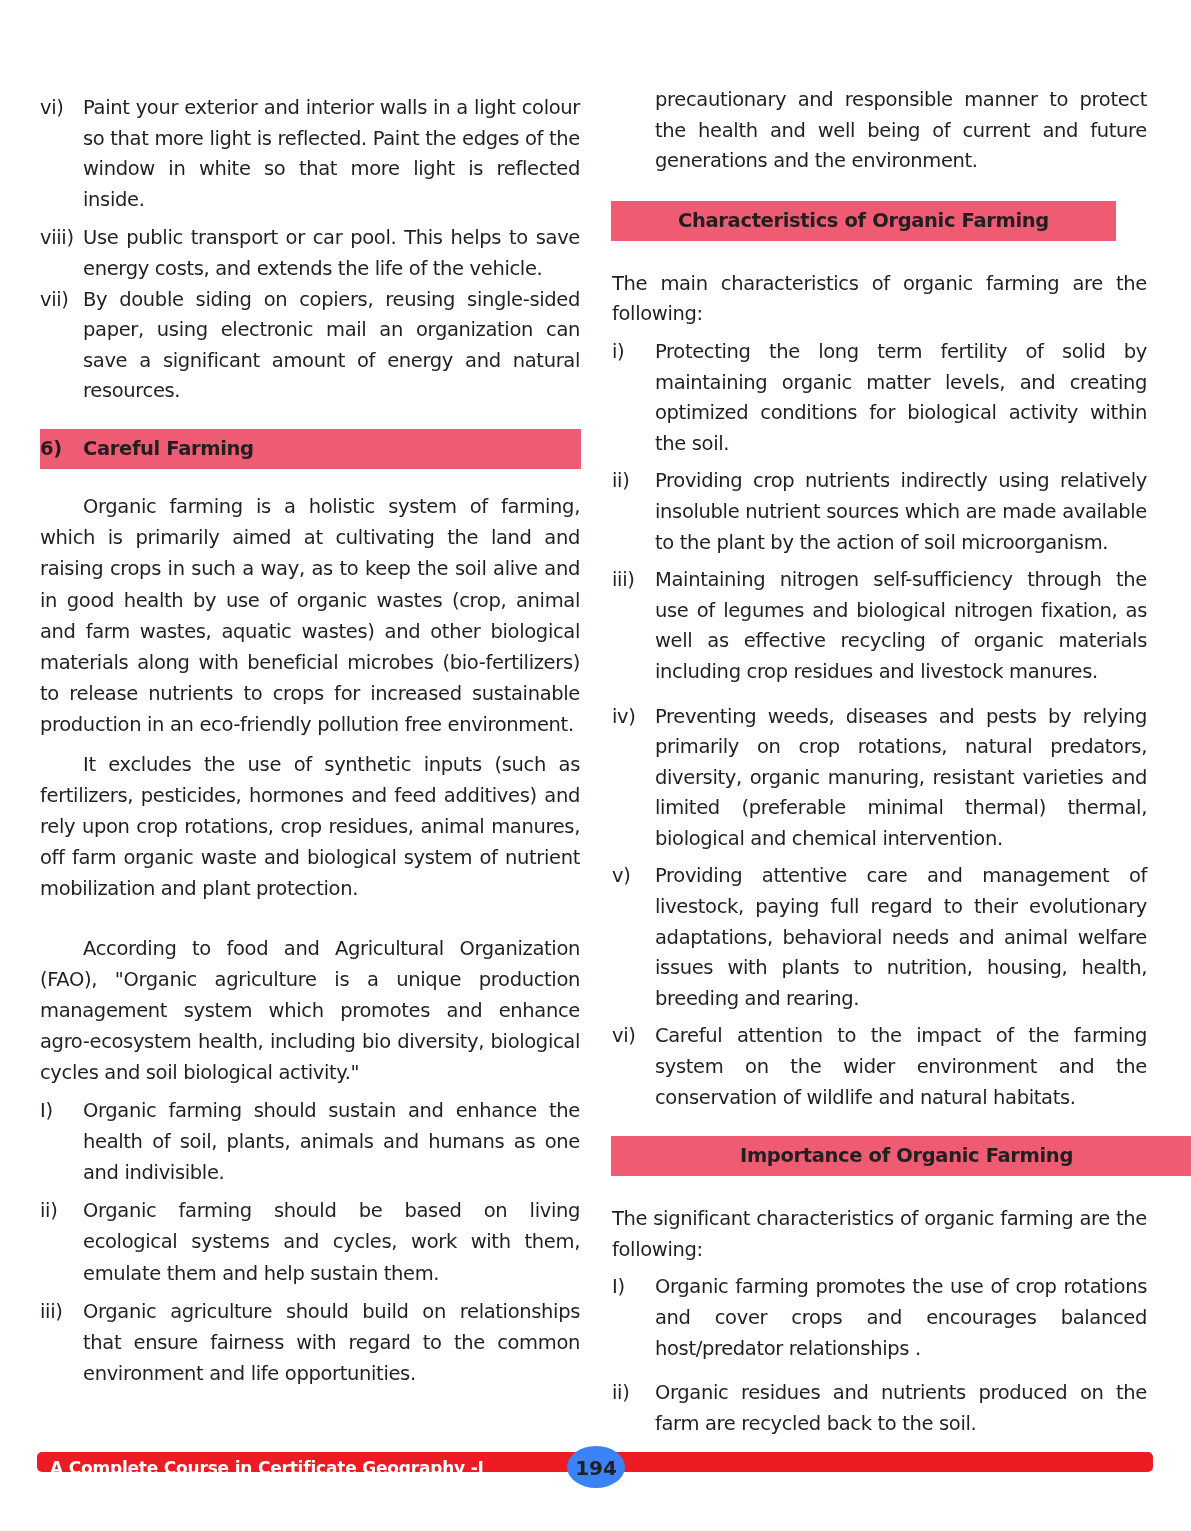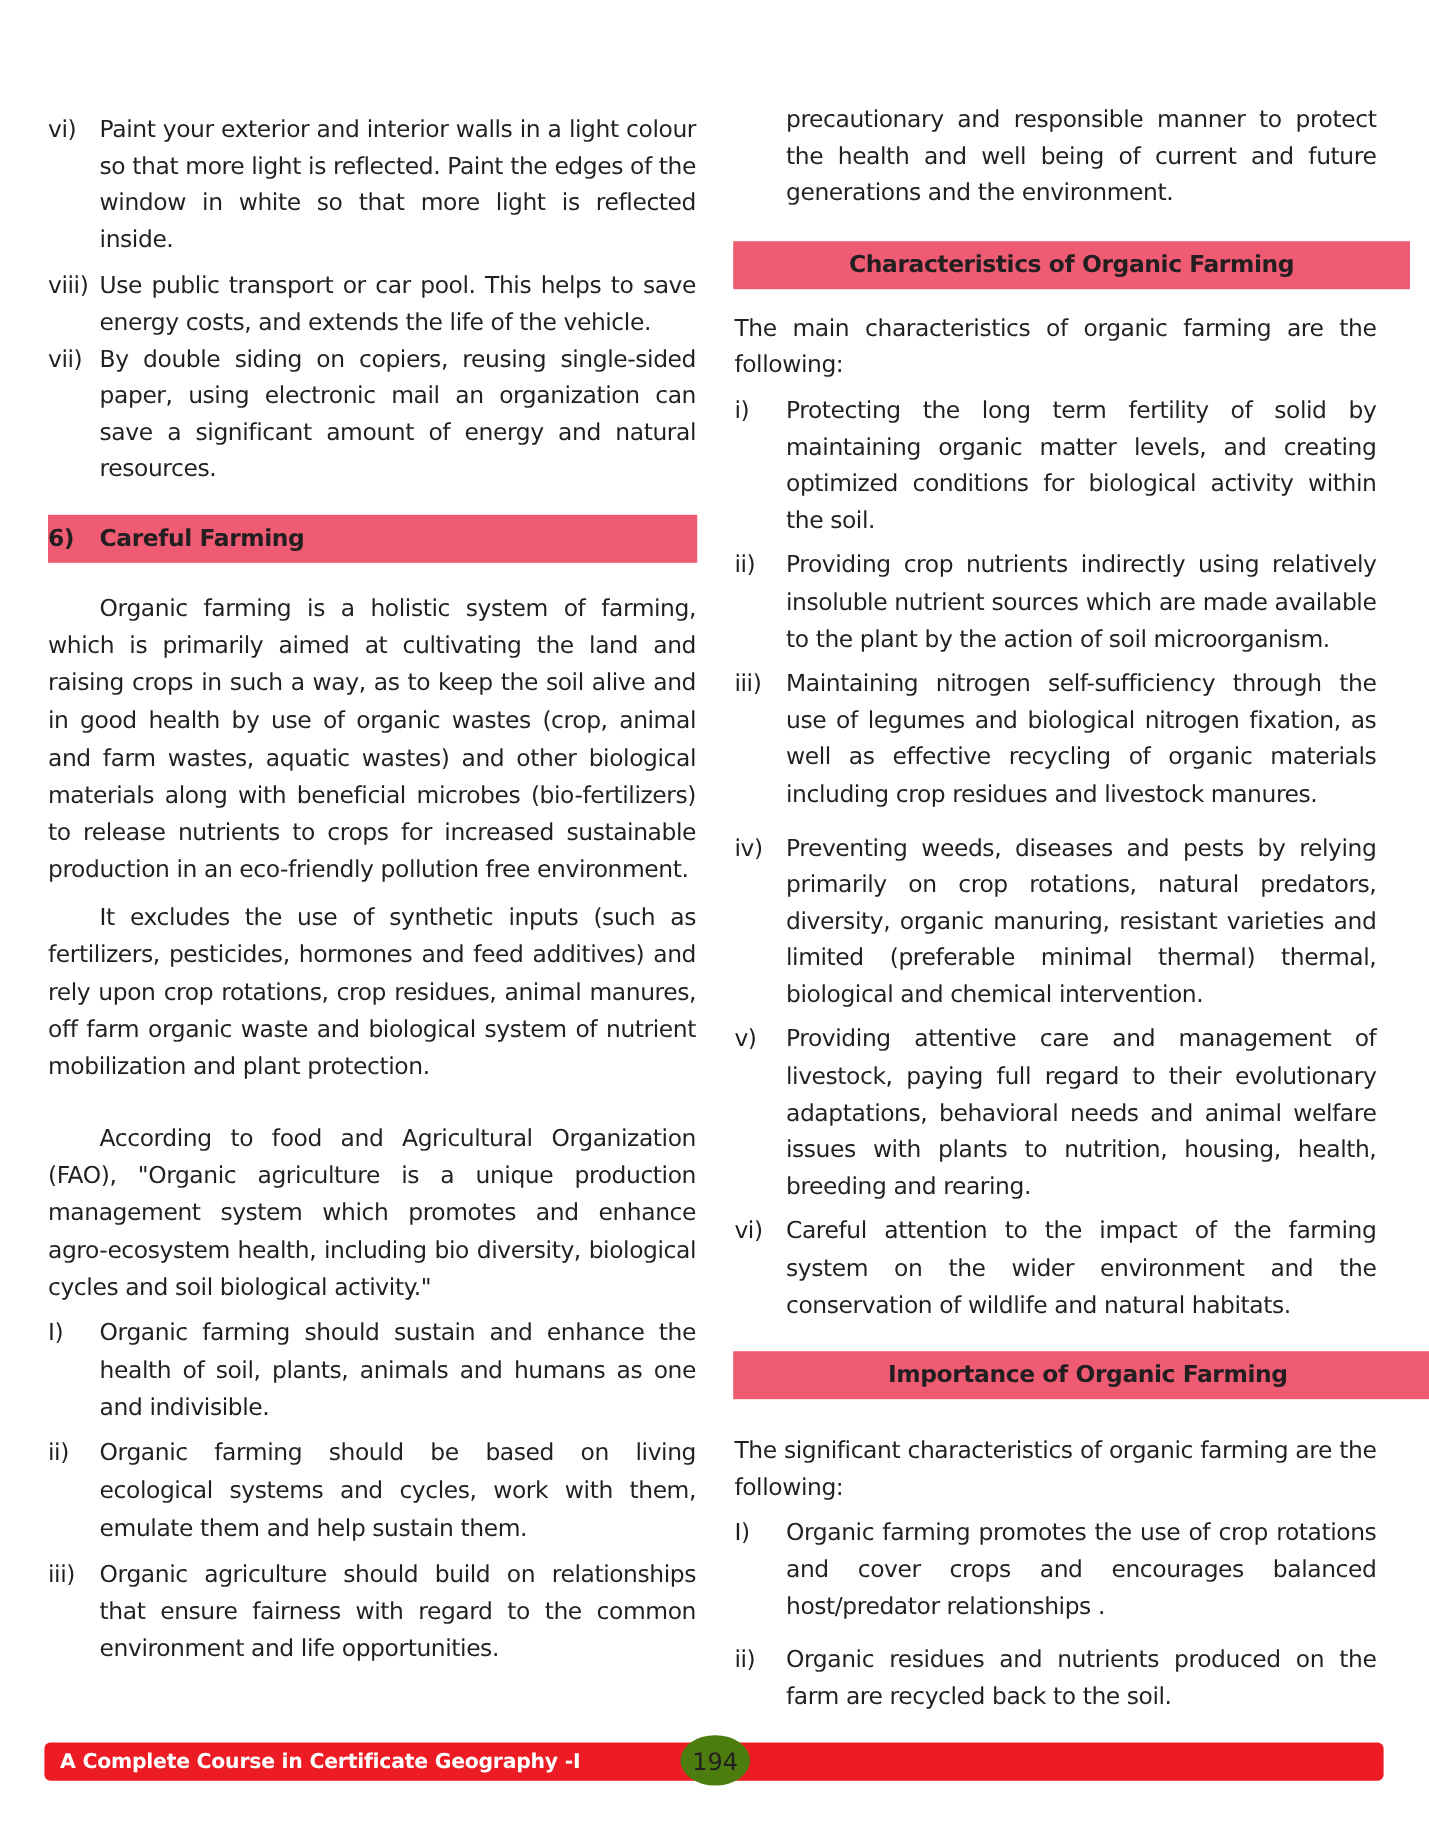--- a/index.html
+++ b/index.html
@@ -8,23 +8,23 @@
   .col { position:absolute; width:540px; font-size:19.5px; line-height:30.6px; letter-spacing:-0.35px; }
   #left { left:40px; top:93px; }
   #right { left:612px; top:85px; width:535px; }
   .p { text-align:justify; margin:0; }
   .indent { text-indent:43px; }
   .li { position:relative; padding-left:43px; text-align:justify; }
   .li .num { position:absolute; left:0; top:0; }
   .bar { background:#ef5b73; font-weight:bold; font-size:19.5px; height:40px; line-height:40px; }
   .bar.center { text-align:center; }
   .bar .n { display:inline-block; width:43px; }
-  #footer { position:absolute; left:37px; top:1452px; width:1116px; height:32px; background:#ed1c24; border-radius:5px; }
+  #footer { position:absolute; left:37px; top:1452px; width:1116px; height:20px; background:#ed1c24; border-radius:5px; }
   #footer-title { position:absolute; left:13px; top:0; line-height:32px; color:#ffffff; font-weight:bold; font-size:17px; letter-spacing:-0.2px; }
-  #page-num { position:absolute; left:530px; top:-6px; width:58px; height:42px; background:#4d7c0f; border-radius:50%; text-align:center; line-height:44px; font-weight:normal; font-size:20px; color:#231f20; }
+  #page-num { position:absolute; left:530px; top:-6px; width:58px; height:42px; background:#3b82f6; border-radius:50%; text-align:center; line-height:44px; font-weight:bold; font-size:20px; color:#231f20; }
 </style>
 </head>
 <body>
 
 <div id="left" class="col">
   <div class="li" style="margin-bottom:8px">
     <span class="num">vi)</span>
     <span>Paint your exterior and interior walls in a light colour so that more light is reflected. Paint the edges of the window in white so that more light is reflected inside.</span>
   </div>
   <div class="li">
@@ -54,21 +54,21 @@
   </div>
   <div class="li" style="line-height:31.2px;">
     <span class="num">iii)</span>
     <span>Organic agriculture should build on relationships that ensure fairness with regard to the common environment  and life opportunities.</span>
   </div>
 </div>
 
 <div id="right" class="col">
   <p class="p" style="padding-left:43px;">precautionary and responsible manner to protect the health and well being of current and future generations and the environment.</p>
 
-  <div class="bar center" style="margin-top:24px; margin-bottom:18px; margin-left:-1px; width:564px;">Characteristics of Organic Farming</div>
+  <div class="bar center" style="margin-top:24px; margin-bottom:28px; margin-left:-1px; width:505px;">Characteristics of Organic Farming</div>
 
   <p class="p" style="margin-bottom:7px;">The main characteristics of organic farming are the following:</p>
 
   <div class="li" style="margin-bottom:7px;">
     <span class="num">i)</span>
     <span>Protecting the long term fertility of solid by maintaining organic matter levels, and creating optimized conditions for biological activity within the soil.</span>
   </div>
   <div class="li" style="margin-bottom:7px;">
     <span class="num">ii)</span>
     <span>Providing crop nutrients indirectly using relatively insoluble nutrient sources which are made available to the plant by the action of soil microorganism.</span>

